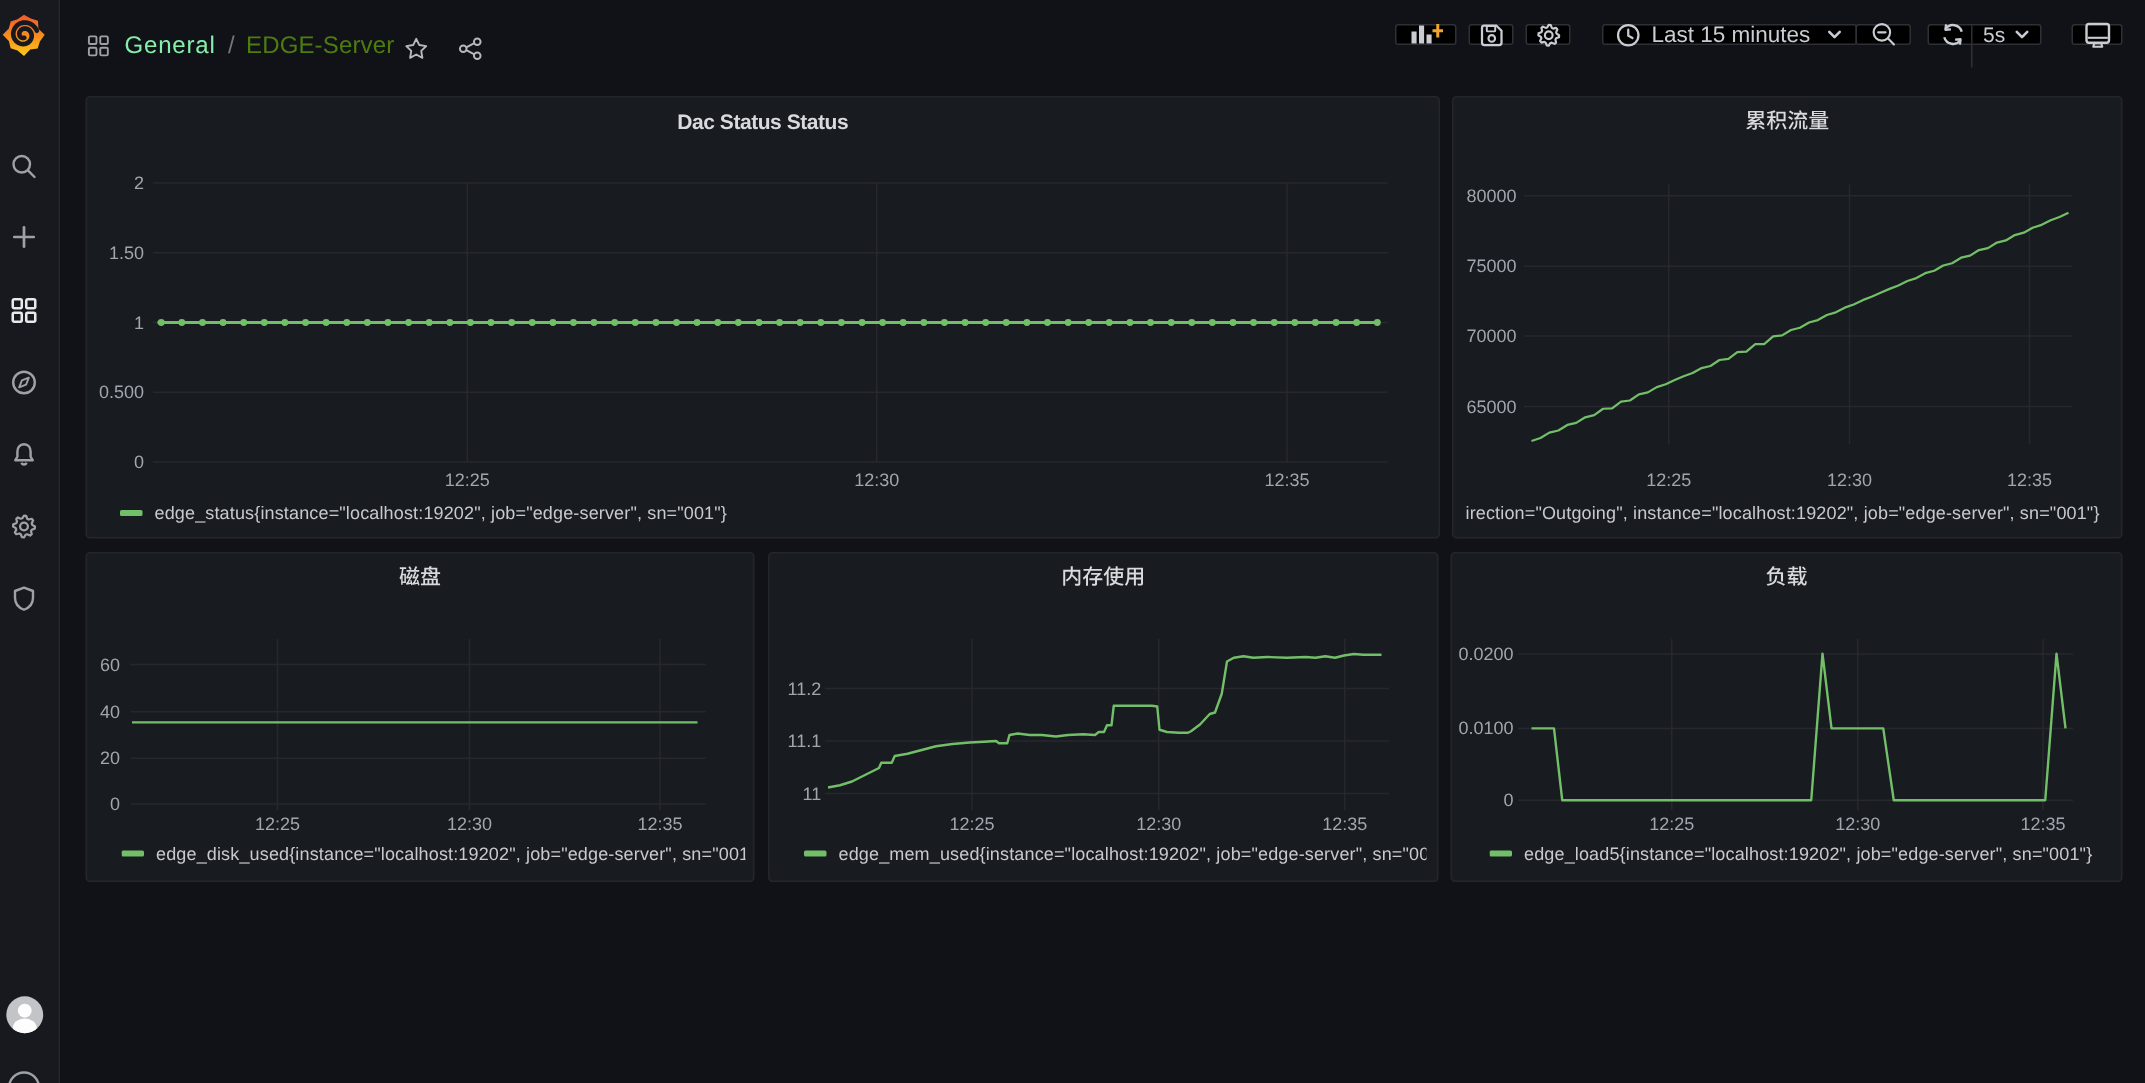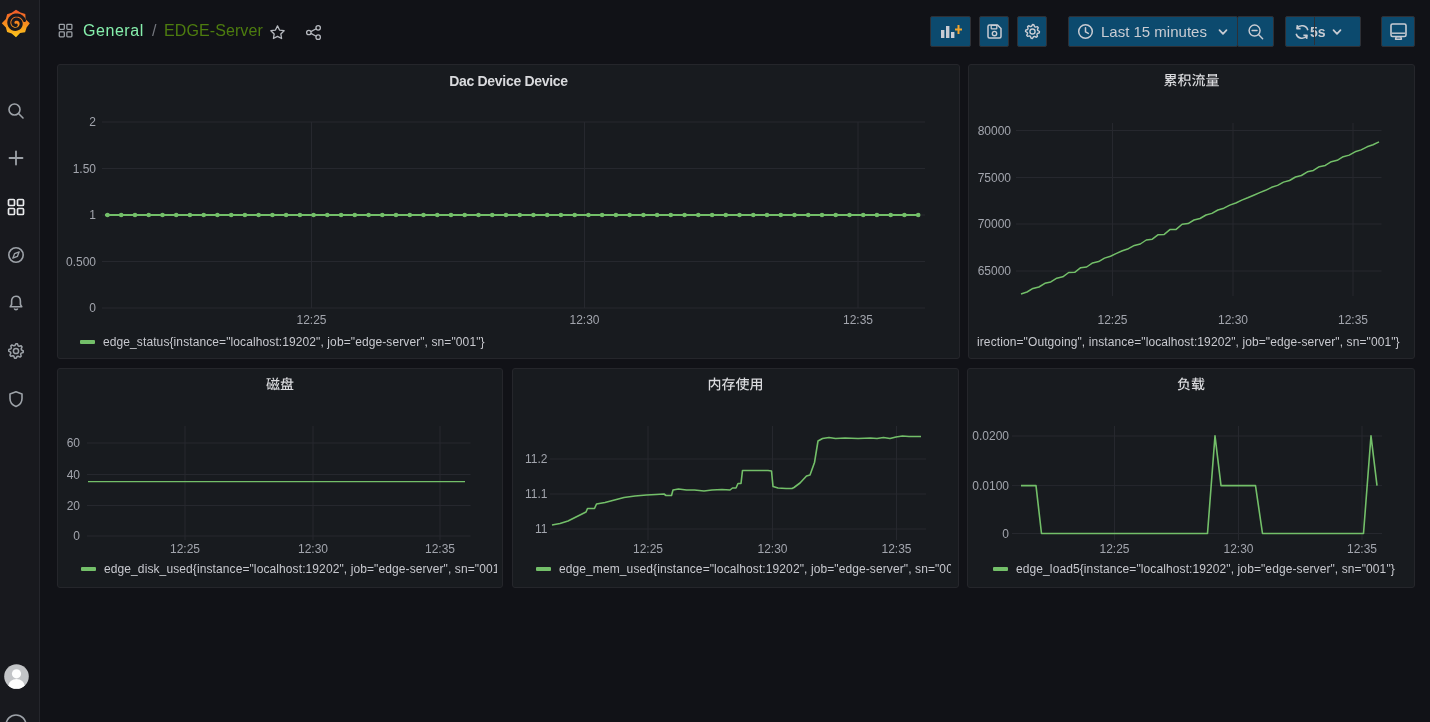--- a/index.html
+++ b/index.html
@@ -1,20 +1,20 @@
 <!DOCTYPE html>
 <html><head><meta charset="utf-8"><style>
 *{margin:0;padding:0;box-sizing:border-box}
 html,body{width:1430px;height:722px;background:#111217;font-family:"Liberation Sans",sans-serif;overflow:hidden;position:relative}
 .abs{position:absolute}
 .panel{position:absolute;background:#181b1f;border:1px solid #25262b;border-radius:3px}
 .ptitle{position:absolute;text-align:center;font-size:14px;font-weight:700;color:#d9dadd;letter-spacing:-.3px}
 .leg{position:absolute;font-size:12px;color:#c8c9cf;white-space:nowrap;overflow:hidden;letter-spacing:.1px}
 .dash{display:inline-block;width:15px;height:4px;border-radius:1px;background:#73bf69;vertical-align:2px;margin-right:8px}
-.btn{position:absolute;background:#0c4a6e;border:1px solid #2e3036;border-radius:2px;height:31px;top:16px;display:flex;align-items:center;justify-content:center;color:#c9ccd3}
+.btn{position:absolute;background:#000000;border:1px solid #2e3036;border-radius:2px;height:14px;top:16px;display:flex;align-items:center;justify-content:center;color:#c9ccd3}
 svg{position:absolute;overflow:visible}
 </style></head><body>
 
 <div class="abs" style="left:0;top:0;width:40px;height:722px;background:#18191e;border-right:1px solid #25262c"></div>
 <svg class="abs" style="left:0;top:0" width="40" height="48">
 <defs>
       <linearGradient id="glog" x1="0" y1="0" x2="0" y2="1">
 <stop offset="0" stop-color="#f1582b"></stop>
         <stop offset="0.5" stop-color="#f78c1e"></stop>
         <stop offset="1" stop-color="#fbc91c"></stop>
@@ -131,21 +131,21 @@
 <div class="btn" style="left:1285px;width:76px;justify-content:flex-start;padding-left:8px">
 <span style="display:flex;align-items:center">
       <svg width="16" height="16" viewBox="0 0 16 16" style="position:static">
         <path d="M13.8 6.2 A6 6 0 0 0 3.0 4.4" fill="none" stroke="#c9ccd3" stroke-width="1.6"></path>
         <path d="M2.2 9.8 A6 6 0 0 0 13.0 11.6" fill="none" stroke="#c9ccd3" stroke-width="1.6"></path>
         <path d="M3.4 1.2 L3.0 4.8 L6.6 4.6" fill="none" stroke="#c9ccd3" stroke-width="1.6" stroke-linejoin="round"></path>
         <path d="M12.6 14.8 L13.0 11.2 L9.4 11.4" fill="none" stroke="#c9ccd3" stroke-width="1.6" stroke-linejoin="round"></path>
       </svg>
     </span>
 <span style="position:absolute;left:28px;top:0;height:28px;border-left:1px solid #2e3036"></span>
-<span style="font-size:14px;font-weight:700;margin-left:0">5s</span>
+<span style="font-size:14px;font-weight:400;margin-left:12px">5s</span>
 <span style="display:flex;align-items:center;margin-left:5px">
       <svg width="12" height="12" viewBox="0 0 12 12" style="position:static">
         <path d="M2.5 4.2 L6 7.8 L9.5 4.2" fill="none" stroke="#c9ccd3" stroke-width="1.7" stroke-linecap="round" stroke-linejoin="round"></path>
       </svg>
     </span>
   </div>
 <div class="btn" style="left:1381px;width:34px">
     <svg width="17" height="17" viewBox="0 0 17 17">
       <rect x="1" y="1" width="15" height="12.5" rx="1.6" fill="none" stroke="#c9ccd3" stroke-width="1.6"></rect>
       <line x1="1.8" y1="10.2" x2="15.2" y2="10.2" stroke="#c9ccd3" stroke-width="1.4"></line>
@@ -225,21 +225,21 @@
     <circle cx="751.2" cy="151" r="2.3" fill="#73bf69"></circle>
     <circle cx="765.0" cy="151" r="2.3" fill="#73bf69"></circle>
     <circle cx="778.7" cy="151" r="2.3" fill="#73bf69"></circle>
     <circle cx="792.5" cy="151" r="2.3" fill="#73bf69"></circle>
     <circle cx="806.2" cy="151" r="2.3" fill="#73bf69"></circle>
     <circle cx="819.9" cy="151" r="2.3" fill="#73bf69"></circle>
     <circle cx="833.7" cy="151" r="2.3" fill="#73bf69"></circle>
     <circle cx="847.4" cy="151" r="2.3" fill="#73bf69"></circle>
     <circle cx="861.2" cy="151" r="2.3" fill="#73bf69"></circle>
   </svg>
-<div class="ptitle" style="left:57px;top:73px;width:903px">Dac Device Device</div>
+<div class="ptitle" style="left:57px;top:73px;width:903px">Dac Status Status</div>
 <div class="leg" style="left:80px;top:335px"><span class="dash"></span>edge_status{instance="localhost:19202", job="edge-server", sn="001"}</div>
 <div class="panel" style="left:968px;top:64px;width:447px;height:295px"></div>
 <svg class="abs" style="left:968px;top:64px;overflow:hidden" width="447" height="295" viewBox="0 0 447 295">
     <line x1="48" y1="66.5" x2="413.5" y2="66.5" stroke="#26282e" stroke-width="1"></line>
     <line x1="48" y1="113.5" x2="413.5" y2="113.5" stroke="#26282e" stroke-width="1"></line>
     <line x1="48" y1="160" x2="413.5" y2="160" stroke="#26282e" stroke-width="1"></line>
     <line x1="48" y1="207" x2="413.5" y2="207" stroke="#26282e" stroke-width="1"></line>
     <line x1="144.5" y1="59" x2="144.5" y2="232" stroke="#26282e" stroke-width="1"></line>
     <line x1="265" y1="59" x2="265" y2="232" stroke="#26282e" stroke-width="1"></line>
     <line x1="385" y1="59" x2="385" y2="232" stroke="#26282e" stroke-width="1"></line>

